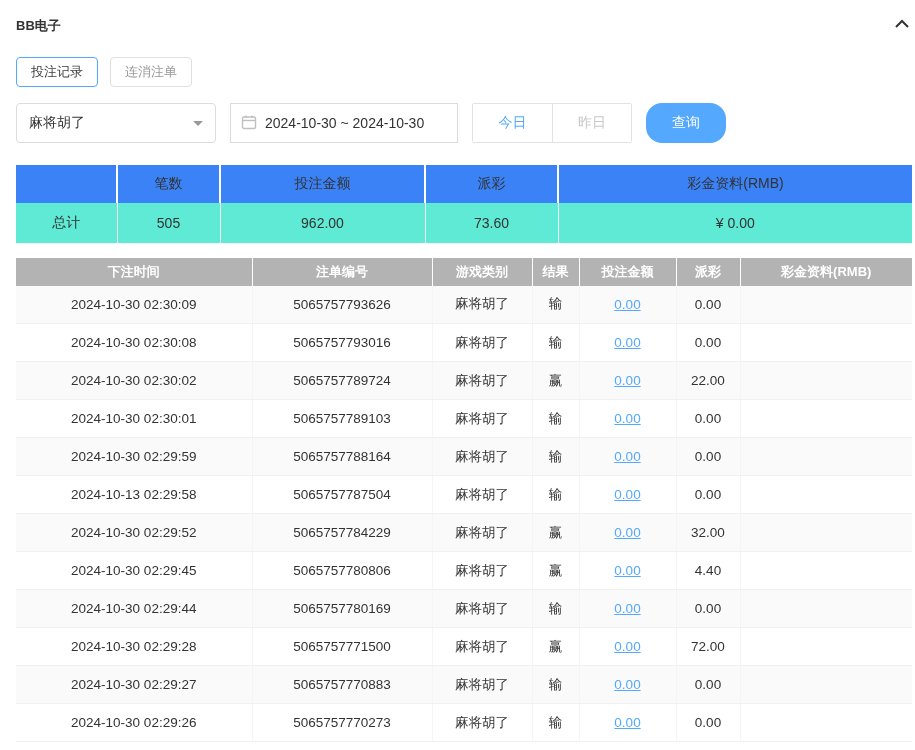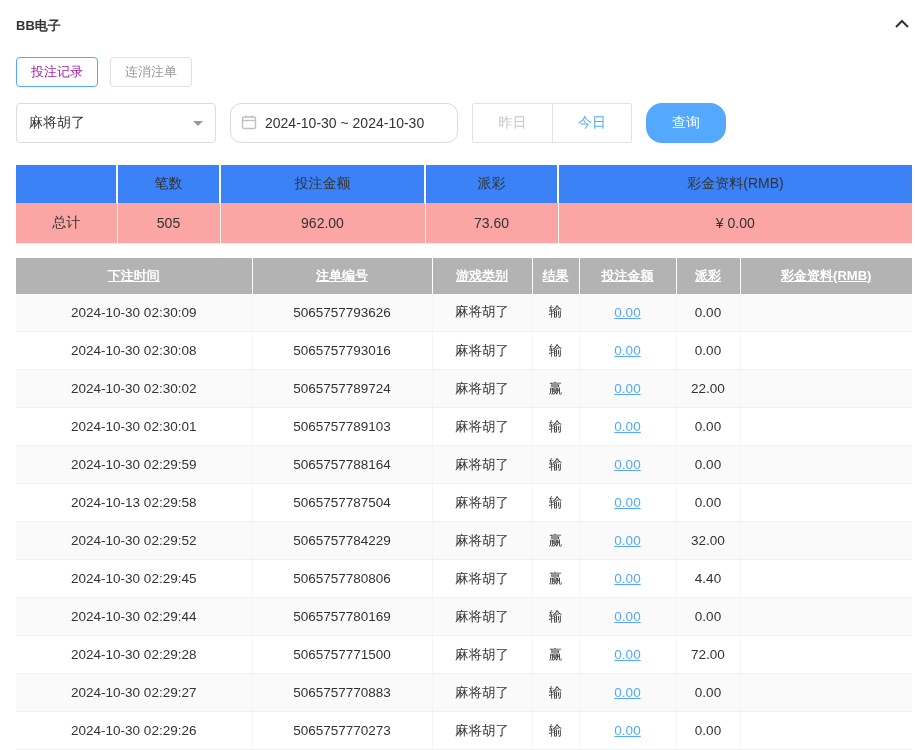--- a/index.html
+++ b/index.html
@@ -8,48 +8,48 @@
   .page { width: 896px; margin-left: 16px; }
 
   
   .panel-header { display: flex; justify-content: space-between; align-items: center; padding-top: 16px; }
   .panel-title { font-size: 13px; font-weight: bold; color: #333; }
   .collapse-btn { background: none; border: none; cursor: pointer; padding: 2px; }
 
   
   .tabs { margin-top: 22px; display: flex; gap: 12px; }
   .tab-btn { height: 30px; padding: 0 14px; font-size: 13px; border-radius: 4px; background: #fff; cursor: pointer; }
-  .tab-btn.active { border: 1px solid #54a9ff; color: #a21caf; }
+  .tab-btn.active { border: 1px solid #54a9ff; color: #404040; }
   .tab-btn.inactive { border: 1px solid #e0e0e0; color: #999; }
 
   
   .filters { margin-top: 16px; display: flex; align-items: center; }
   .select-box { width: 200px; height: 40px; border: 1px solid #dcdcdc; border-radius: 4px;
     display: flex; align-items: center; justify-content: space-between; padding: 0 12px; font-size: 14px; cursor: pointer; background: #fff; }
   .select-arrow { width: 0; height: 0; border-left: 5px solid transparent; border-right: 5px solid transparent; border-top: 5px solid #999; }
-  .date-box { margin-left: 14px; width: 228px; height: 40px; border: 1px solid #dcdcdc; border-radius: 11px;
+  .date-box { margin-left: 14px; width: 228px; height: 40px; border: 1px solid #dcdcdc; border-radius: 0;
     display: flex; align-items: center; padding: 0 10px; gap: 8px; font-size: 14px; background: #fff; cursor: pointer; }
   .btn-group { margin-left: 14px; display: flex; border: 1px solid #e3e3e3; border-radius: 2px; height: 40px; }
   .range-btn { width: 79px; height: 38px; background: #fff; border: none; font-size: 14px; cursor: pointer; color: #c8c8c8; }
   .range-btn + .range-btn { border-left: 1px solid #e3e3e3; }
   .range-btn.active { color: #54a9ff; }
   .search-btn { margin-left: 14px; width: 80px; height: 40px; border: none; border-radius: 16px;
     background: #54a9ff; color: #fff; font-size: 14px; cursor: pointer; }
 
   
   table { border-collapse: collapse; table-layout: fixed; width: 896px; }
   .summary-table { margin-top: 22px; }
   .summary-table th { background: #3b82f6; height: 38px; font-size: 14px; font-weight: normal; color: #333; border-right: 2px solid #fff; }
   .summary-table th:last-child { border-right: none; }
-  .summary-table td { height: 40px; text-align: center; font-size: 14px; border-bottom: 1px solid #f2f2f2; border-right: 1px solid #f5f5f5; background: #fca5a5; }
+  .summary-table td { height: 40px; text-align: center; font-size: 14px; border-bottom: 1px solid #f2f2f2; border-right: 1px solid #f5f5f5; background: #5eead4; }
   .summary-table td:last-child { border-right: none; }
 
   
   .bet-table { margin-top: 14px; }
-  .bet-table th { background: #b3b3b3; color: #fff; height: 36px; font-size: 13px; font-weight: bold; border-right: 1px solid #fff; text-decoration: underline; }
+  .bet-table th { background: #b3b3b3; color: #fff; height: 28px; font-size: 13px; font-weight: bold; border-right: 1px solid #fff; }
   .bet-table th:last-child { border-right: none; }
   .bet-table td { height: 38px; text-align: center; font-size: 13.5px; color: #333;
     border-bottom: 1px solid #f0f0f0; border-right: 1px solid #f5f5f5; }
   .bet-table td:last-child { border-right: none; }
   .bet-table tbody tr:nth-child(odd) { background: #fafafa; }
   .bet-table tbody tr:nth-child(even) { background: #fff; }
   .bet-link { color: #54a9ff; text-decoration: underline; cursor: pointer; }
 
   .c0 { width: 236px; } .c1 { width: 180px; } .c2 { width: 100px; } .c3 { width: 47px; }
   .c4 { width: 97px; } .c5 { width: 64px; } .c6 { width: 172px; }
@@ -86,22 +86,22 @@
         <svg width="16" height="16" viewBox="0 0 16 16">
             <rect x="1.5" y="3" width="13" height="11.5" rx="1.5" fill="none" stroke="#c0c0c0" stroke-width="1.4"></rect>
             <line x1="1.5" y1="6.5" x2="14.5" y2="6.5" stroke="#c0c0c0" stroke-width="1.4"></line>
             <line x1="5" y1="1.5" x2="5" y2="4" stroke="#c0c0c0" stroke-width="1.4"></line>
             <line x1="11" y1="1.5" x2="11" y2="4" stroke="#c0c0c0" stroke-width="1.4"></line>
           </svg>
       </span>
       <span>2024-10-30 ~ 2024-10-30</span>
     </div>
     <div class="btn-group">
+      <button class="range-btn active">今日</button>
       <button class="range-btn">昨日</button>
-      <button class="range-btn active">今日</button>
     </div>
     <button class="search-btn">查询</button>
   </div>
 
   <table class="summary-table">
     <colgroup>
         <col class="s0">
         <col class="s1">
         <col class="s2">
         <col class="s3">

